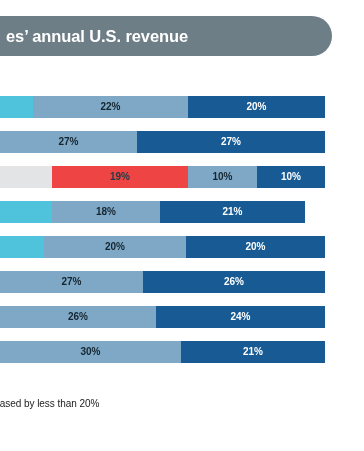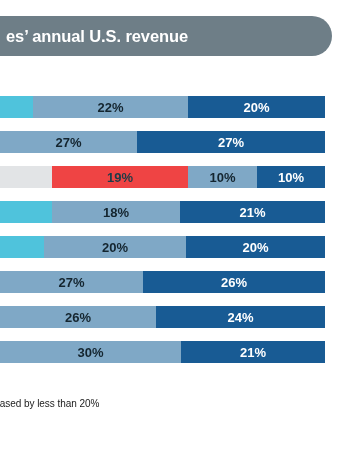--- a/index.html
+++ b/index.html
@@ -34,21 +34,21 @@
   .bar-row{
     position:relative;
     height:22px;
     margin-bottom:13px;
     width:325px;
     display:flex;
   }
   .seg{
     height:22px;
     display:flex;align-items:center;justify-content:center;
-    font-size:13px;
+    font-size:10px;
     font-weight:bold;
     box-sizing:border-box;
     overflow:hidden;
     white-space:nowrap;
   }
   .seg-label{line-height:1;}
   
   .s-grey  {background:#e2e4e6;color:#3c3c3c;}
   .s-cyan  {background:#4fc3dc;color:#1d3c47;}
   .s-mid   {background:#7fa8c6;color:#14252f;}
@@ -111,21 +111,21 @@
           <span class="seg-label">10%</span>
         </div>
         <div class="seg s-navy" style="width: 68px; background: rgb(24, 91, 148);">
           <span class="seg-label">10%</span>
         </div>
       </div>
       <div class="bar-row">
         <div class="seg s-cyan" style="width: 52px; background: rgb(79, 195, 220);">
           <span class="seg-label"></span>
         </div>
-        <div class="seg s-mid" style="width: 128px; background: rgb(127, 168, 198);">
+        <div class="seg s-mid" style="width: 108px; background: rgb(127, 168, 198);">
           <span class="seg-label">18%</span>
         </div>
         <div class="seg s-navy" style="width: 145px; background: rgb(24, 91, 148);">
           <span class="seg-label">21%</span>
         </div>
       </div>
       <div class="bar-row">
         <div class="seg s-cyan" style="width: 44px; background: rgb(79, 195, 220);">
           <span class="seg-label"></span>
         </div>

